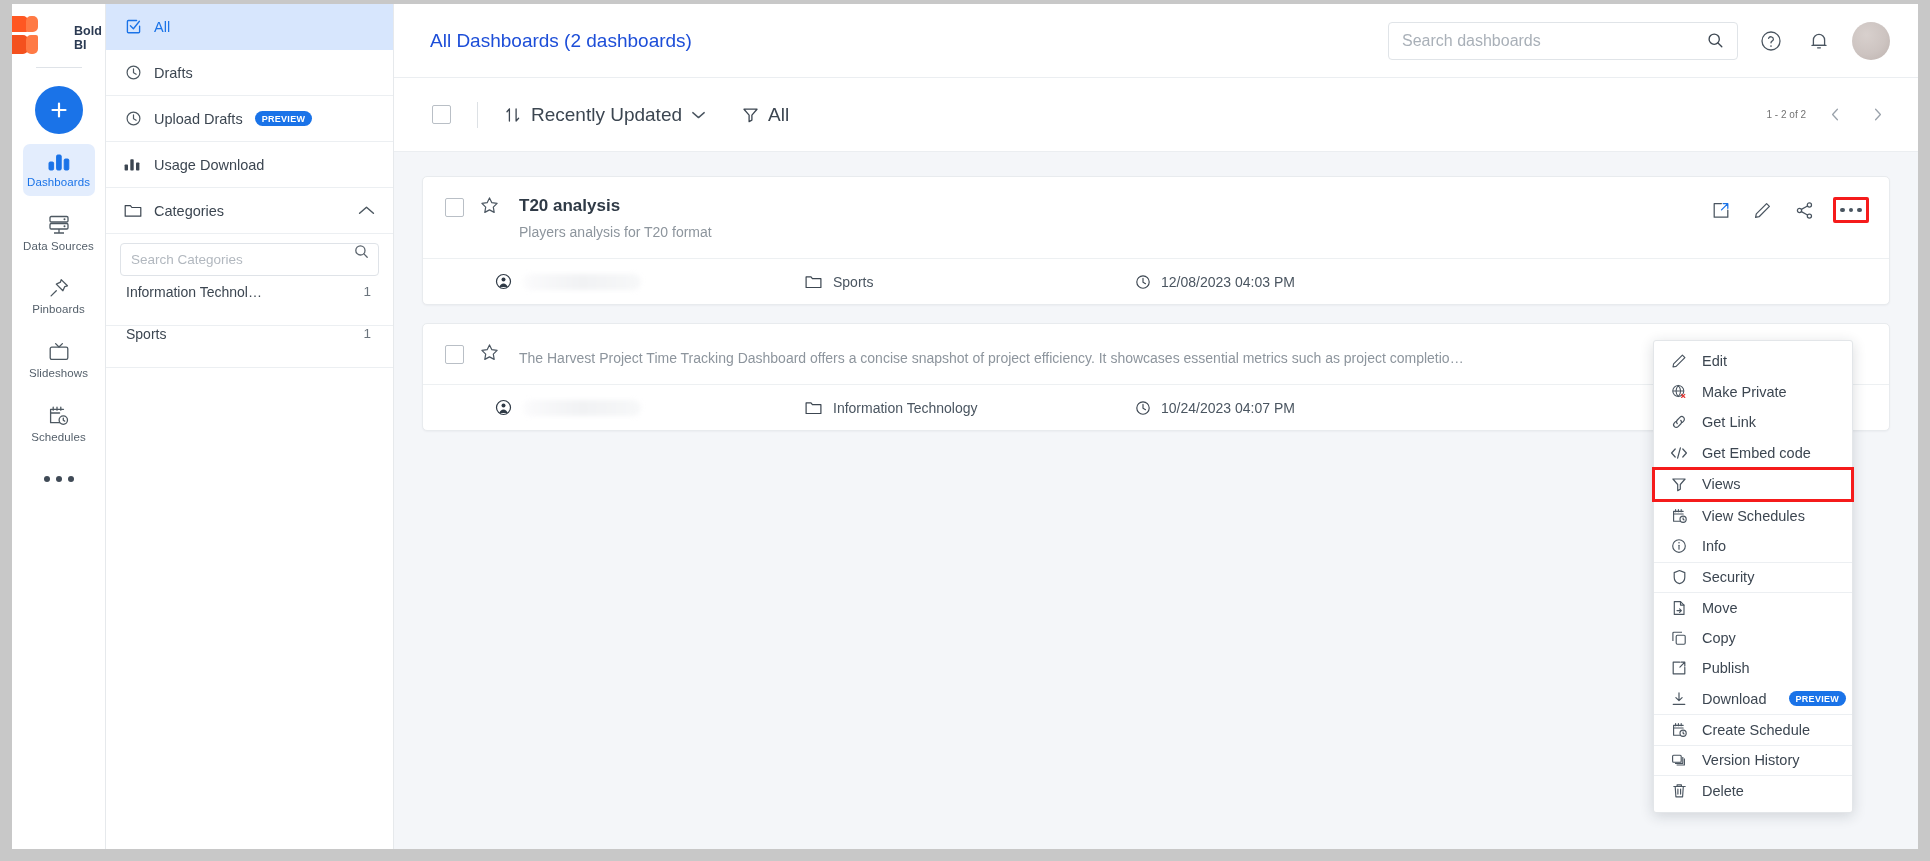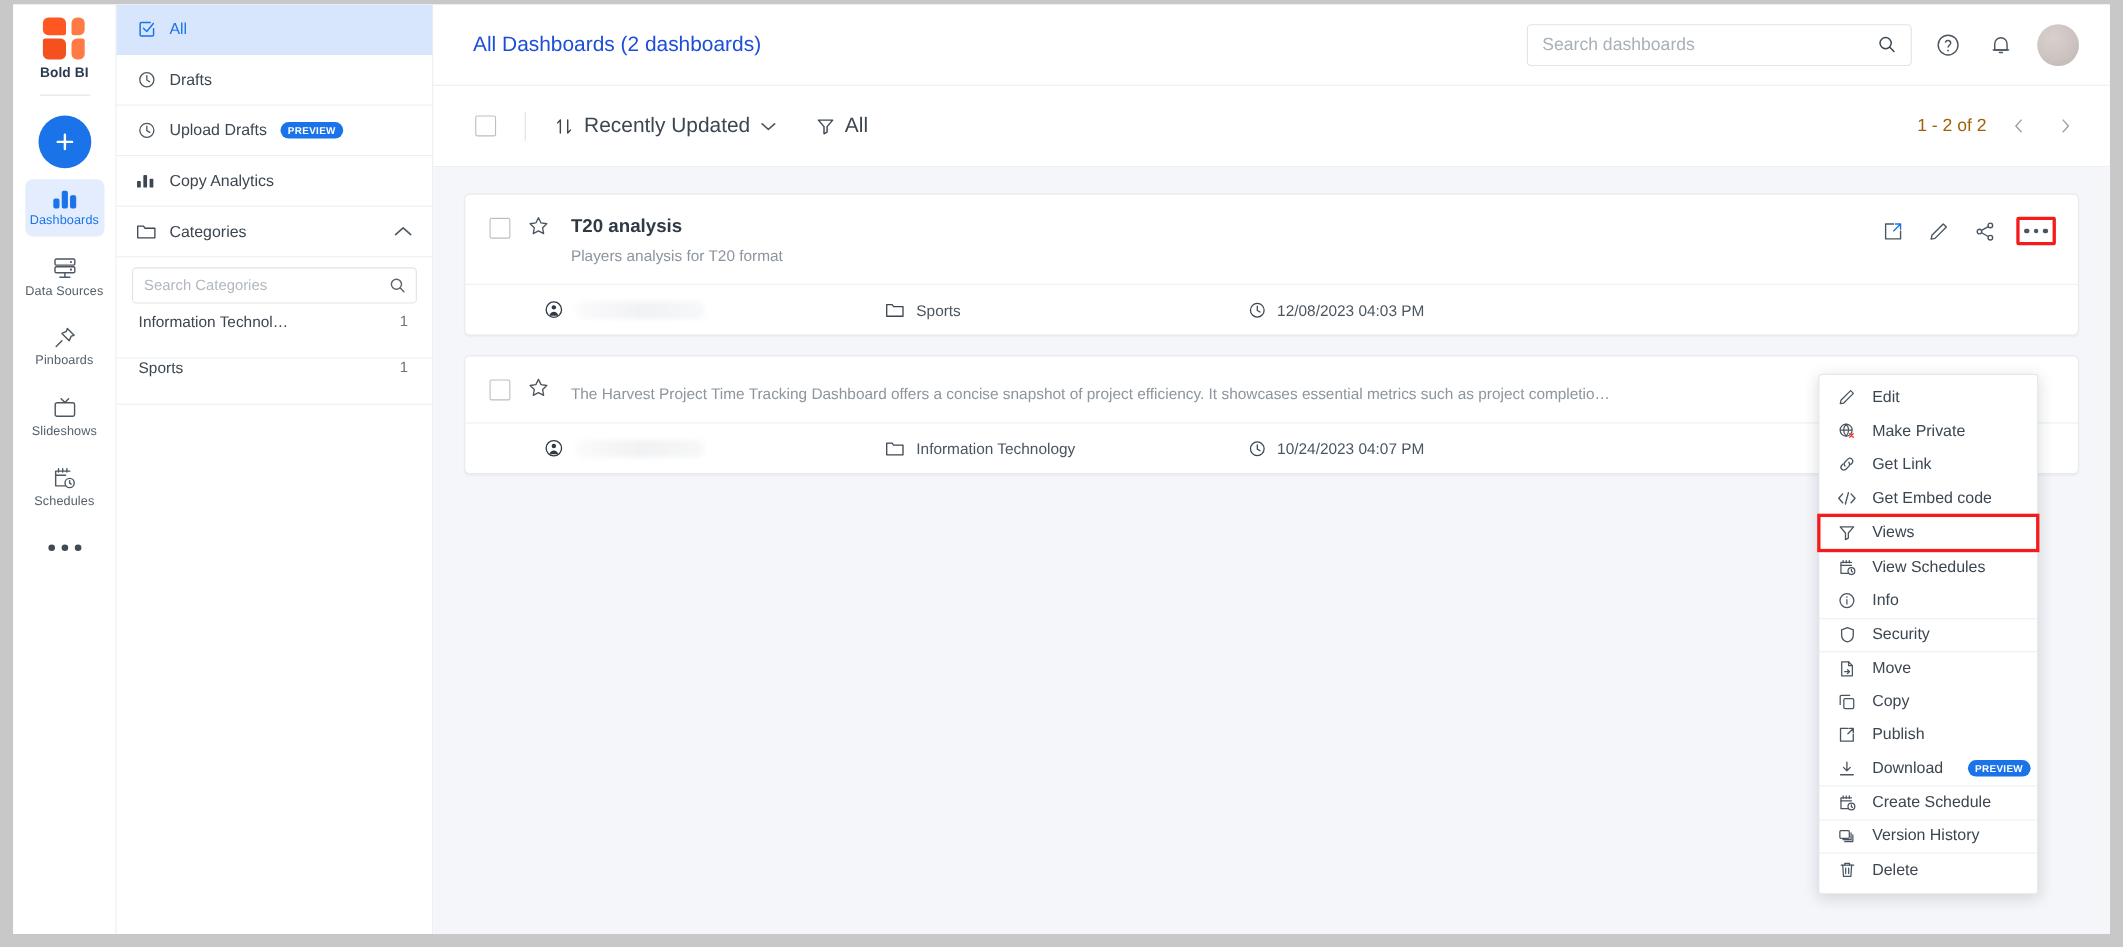--- a/index.html
+++ b/index.html
@@ -20,21 +20,21 @@
 
   
   .rail {
     width: 94px;
     background: #ffffff;
     border-right: 1px solid #e6e9ec;
     flex: 0 0 94px;
     display: flex; flex-direction: column; align-items: center;
     padding-top: 12px;
   }
-  .logo-wrap { display:flex; flex-direction:column; align-items:center; }
+  .logo-wrap { display:flex; flex-direction:row; align-items:center;gap:36px; }
   .logo-mark { width: 38px; height: 38px; position: relative; }
   .logo-mark i { position:absolute; background:#f04e23; display:block; }
   .logo-mark i.a { left:0; top:0; width:21px; height:16px; border-radius:5px 5px 2px 5px; background:#ff5722; }
   .logo-mark i.b { right:0; top:0; width:12px; height:16px; border-radius:5px 5px 5px 2px; background:#ff7a45; }
   .logo-mark i.c { left:0; bottom:0; width:21px; height:19px; border-radius:2px 5px 5px 5px; background:#f4511e; }
   .logo-mark i.d { right:0; bottom:0; width:12px; height:19px; border-radius:5px 2px 5px 5px; background:#ff7a45; }
   .logo-text { font-size: 12.5px; font-weight: 700; color: #2b3a52; margin-top: 5px; letter-spacing: .1px; }
   .rail-sep { width: 46px; height: 1px; background: #dfe3e8; margin: 13px 0 0 0; }
 
   .fab {
@@ -71,21 +71,21 @@
   .cat-row.sel { background:#d7e6fd; color:#1a73e8; border-bottom-color:#d7e6fd; }
   .cat-row .ci { width:18px; height:18px; display:flex; align-items:center; justify-content:center; flex:0 0 18px;}
   .badge-preview {
     background:#1a73e8; color:#fff; font-size:9px; font-weight:700;
     padding:2.5px 7px; border-radius:9px; letter-spacing:.3px;
   }
   .chev { margin-left:auto; display:flex; }
   .searchcat {
     margin: 9px 14px 8px 14px; height: 33px;
     border:1px solid #dfe3e8; border-radius:4px;
-    display:flex; align-items:center; padding: 0 9px 0 10px; gap:6px;
+    display:flex; padding: 0 9px 0 10px; gap:6px;
   }
   .searchcat input {
     border:none; outline:none; flex:1; font-size:13.5px; color:#3c4651;
     font-family:"Liberation Sans", sans-serif; background:transparent;
   }
   .searchcat input::placeholder { color:#b2b8bf; }
   .cat-leaf {
     height: 42px; display:flex; align-items:flex-start;
     padding: 0 22px 0 20px; border-bottom:1px solid #eceff2;
     font-size:14px; color:#3c4651; cursor:pointer;
@@ -121,21 +121,21 @@
     padding: 0 28px 0 38px; border-bottom:1px solid #ebeef1; gap: 0;
   }
   .cb {
     width:19px; height:19px; border:1.4px solid #b9bfc6; border-radius:2px;
     cursor:pointer; background:#fff; flex:0 0 19px;
   }
   .tb-divider { width:1px; height:26px; background:#dde1e5; margin: 0 26px 0 26px; }
   .tb-btn { display:flex; align-items:center; gap:9px; cursor:pointer; color:#3c4651; font-size:19px; }
   .tb-gap { width: 36px; }
   .pager { margin-left:auto; display:flex; align-items:center; gap:16px; }
-  .pager .ptext { font-size:16px; color:#a16207; }
+  .pager .ptext { font-size:10px; color:#737373; }
   .parrow { width:26px; height:26px; display:flex; align-items:center; justify-content:center; cursor:pointer; }
 
   .content { flex:1; background:#f4f6f9; padding: 24px 28px 0 28px; overflow:hidden; position:relative; }
 
   .card {
     background:#fff; border:1px solid #e8ebee; border-radius:5px;
     margin-bottom: 18px; box-shadow: 0 1px 2px rgba(20,30,45,.04);
   }
   .card-top { display:flex; align-items:flex-start; padding: 18px 20px 16px 22px; gap:0; }
   .card-top .cb { margin-top: 3px; }
@@ -297,21 +297,21 @@
     </div>
 
     <div class="cat-row">
       <span class="ci">
         <svg width="18" height="15" viewBox="0 0 18 15">
           <rect x="0.6" y="7.5" width="3.4" height="6" rx=".8" fill="#3c4651"></rect>
           <rect x="6.3" y="2.2" width="3.4" height="11.3" rx=".8" fill="#3c4651"></rect>
           <rect x="12" y="5.4" width="3.4" height="8.1" rx=".8" fill="#3c4651"></rect>
         </svg>
       </span>
-      <span>Copy Analytics</span>
+      <span>Usage Download</span>
     </div>
 
     <div class="cat-row">
       <span class="ci">
         <svg width="18" height="15" viewBox="0 0 18 15" fill="none" stroke="#3c4651" stroke-width="1.2" stroke-linejoin="round">
           <path d="M1.2 13.2V2.6h5.2l1.5 1.9h8.9v8.7z"></path>
         </svg>
       </span>
       <span>Categories</span>
       <span class="chev">

